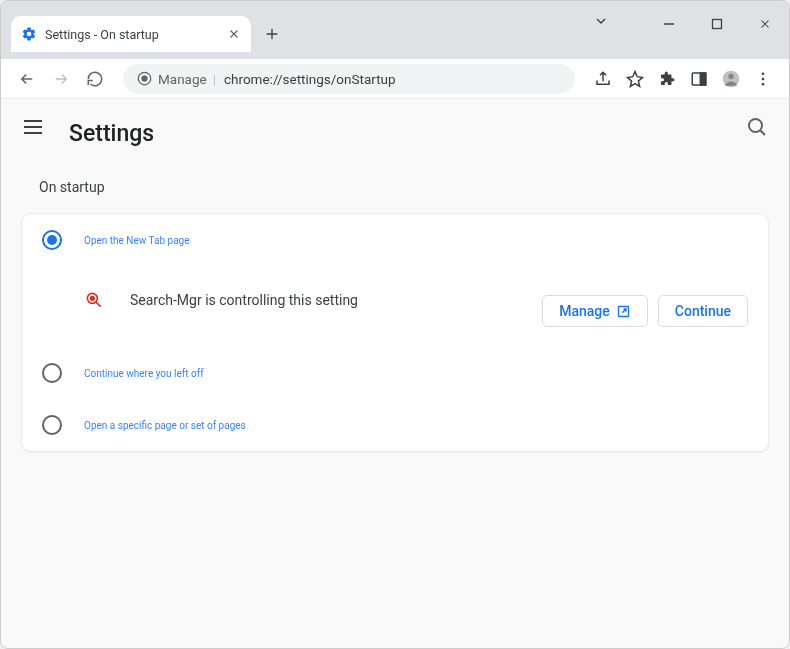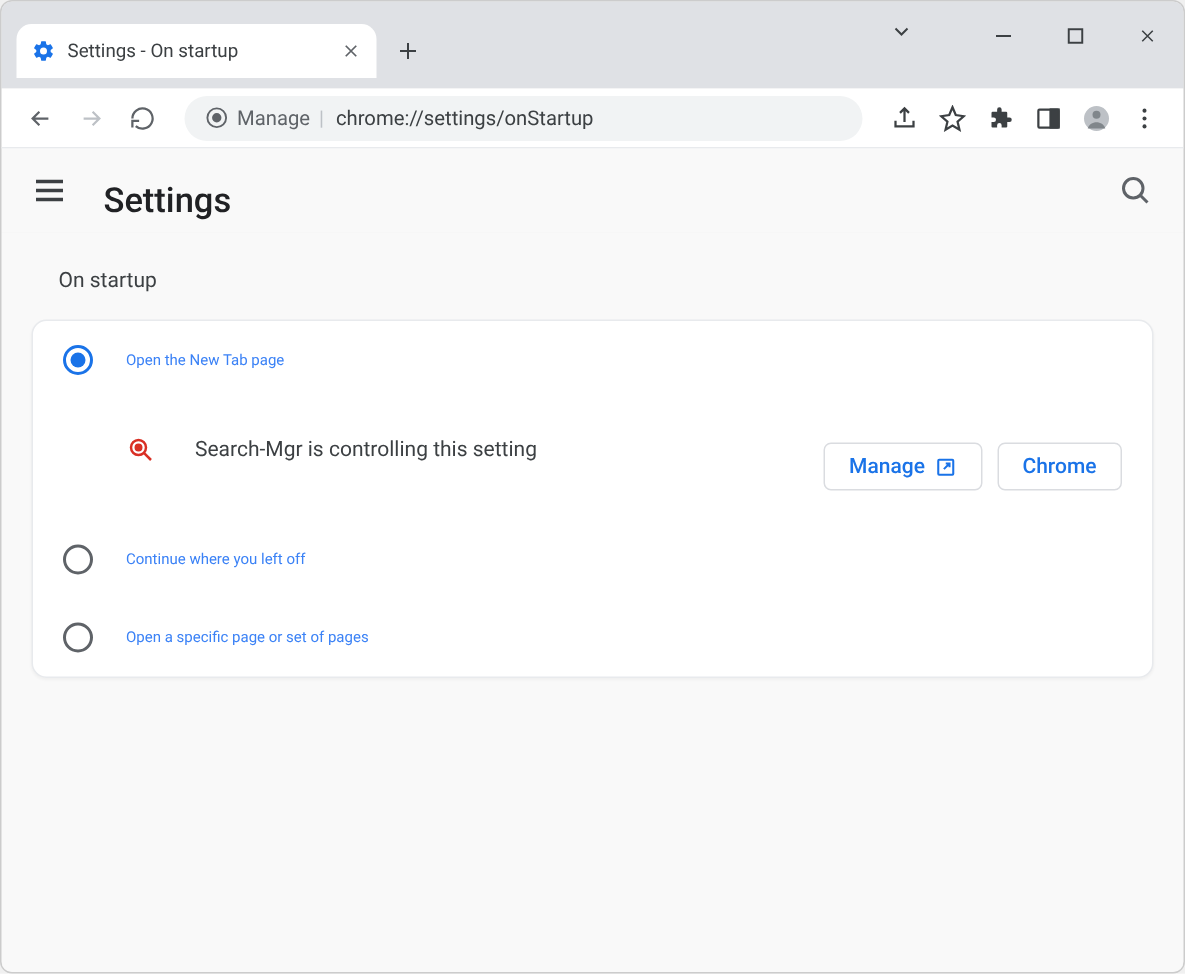--- a/index.html
+++ b/index.html
@@ -203,21 +203,21 @@
       <div class="warn-text">Search-Mgr is controlling this setting</div>
       <div class="btn-group">
         <button class="btn">
           <span>Manage</span>
           <svg width="15" height="15" viewBox="0 0 24 24" fill="none" stroke="currentColor" stroke-width="2.2">
               <rect x="4" y="4" width="16" height="16" rx="1"></rect>
               <path d="M10 14l6-6M12 8h4v4"></path>
             </svg>
         </button>
         <button class="btn">
-          <span>Chrome</span>
+          <span>Continue</span>
         </button>
       </div>
     </div>
     <div class="option">
       <div class="radio"></div>
       <div class="option-label">Continue where you left off</div>
     </div>
     <div class="option">
       <div class="radio"></div>
       <div class="option-label">Open a specific page or set of pages</div>

